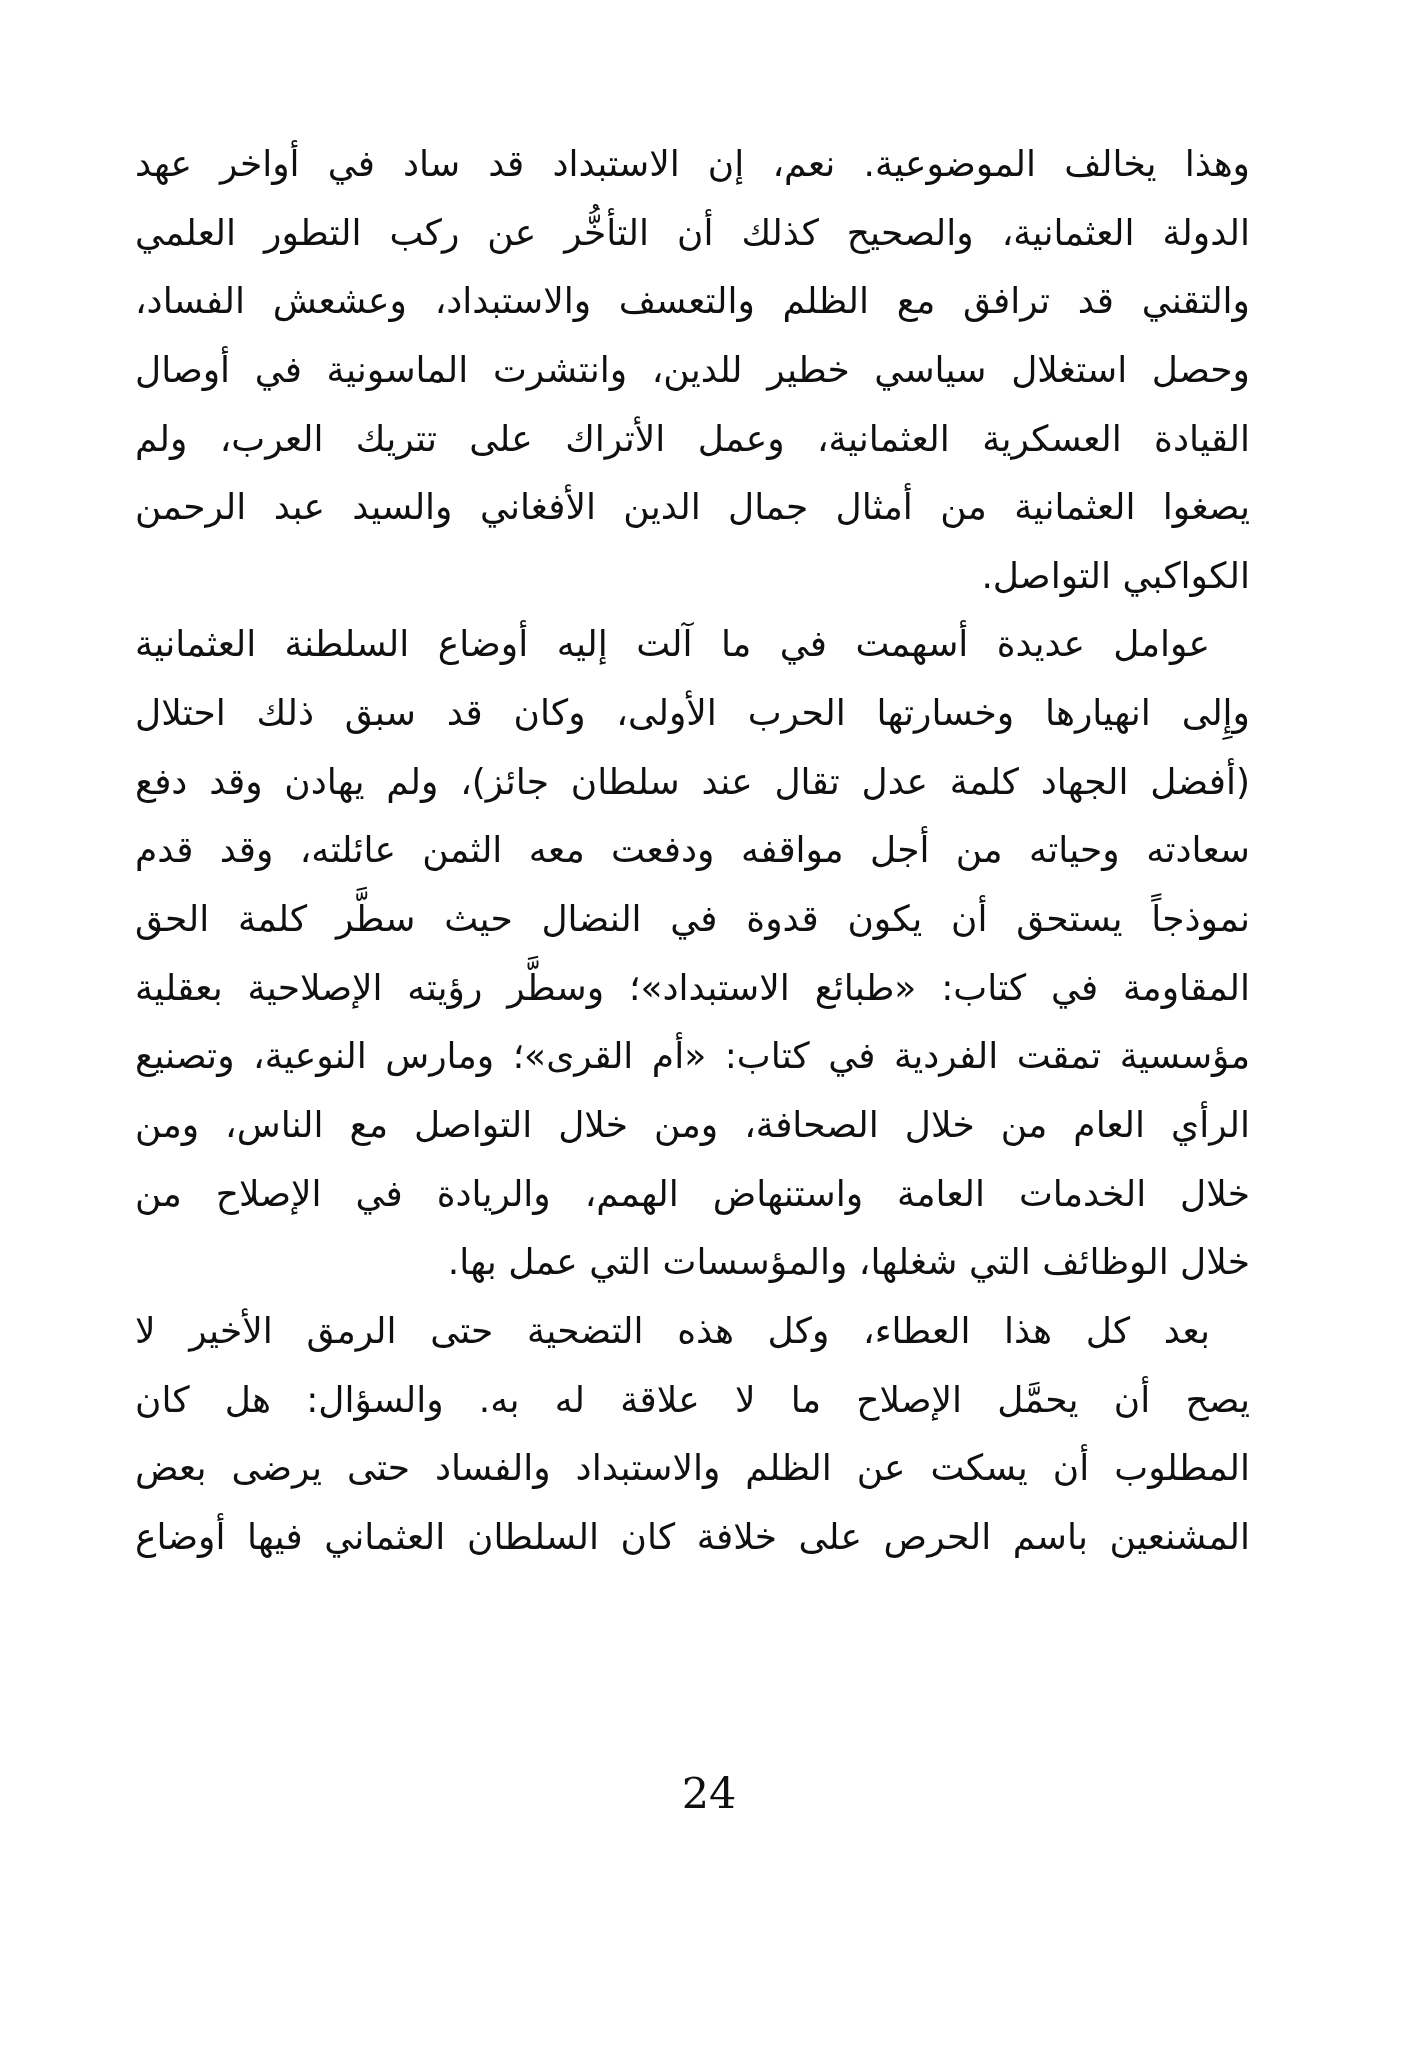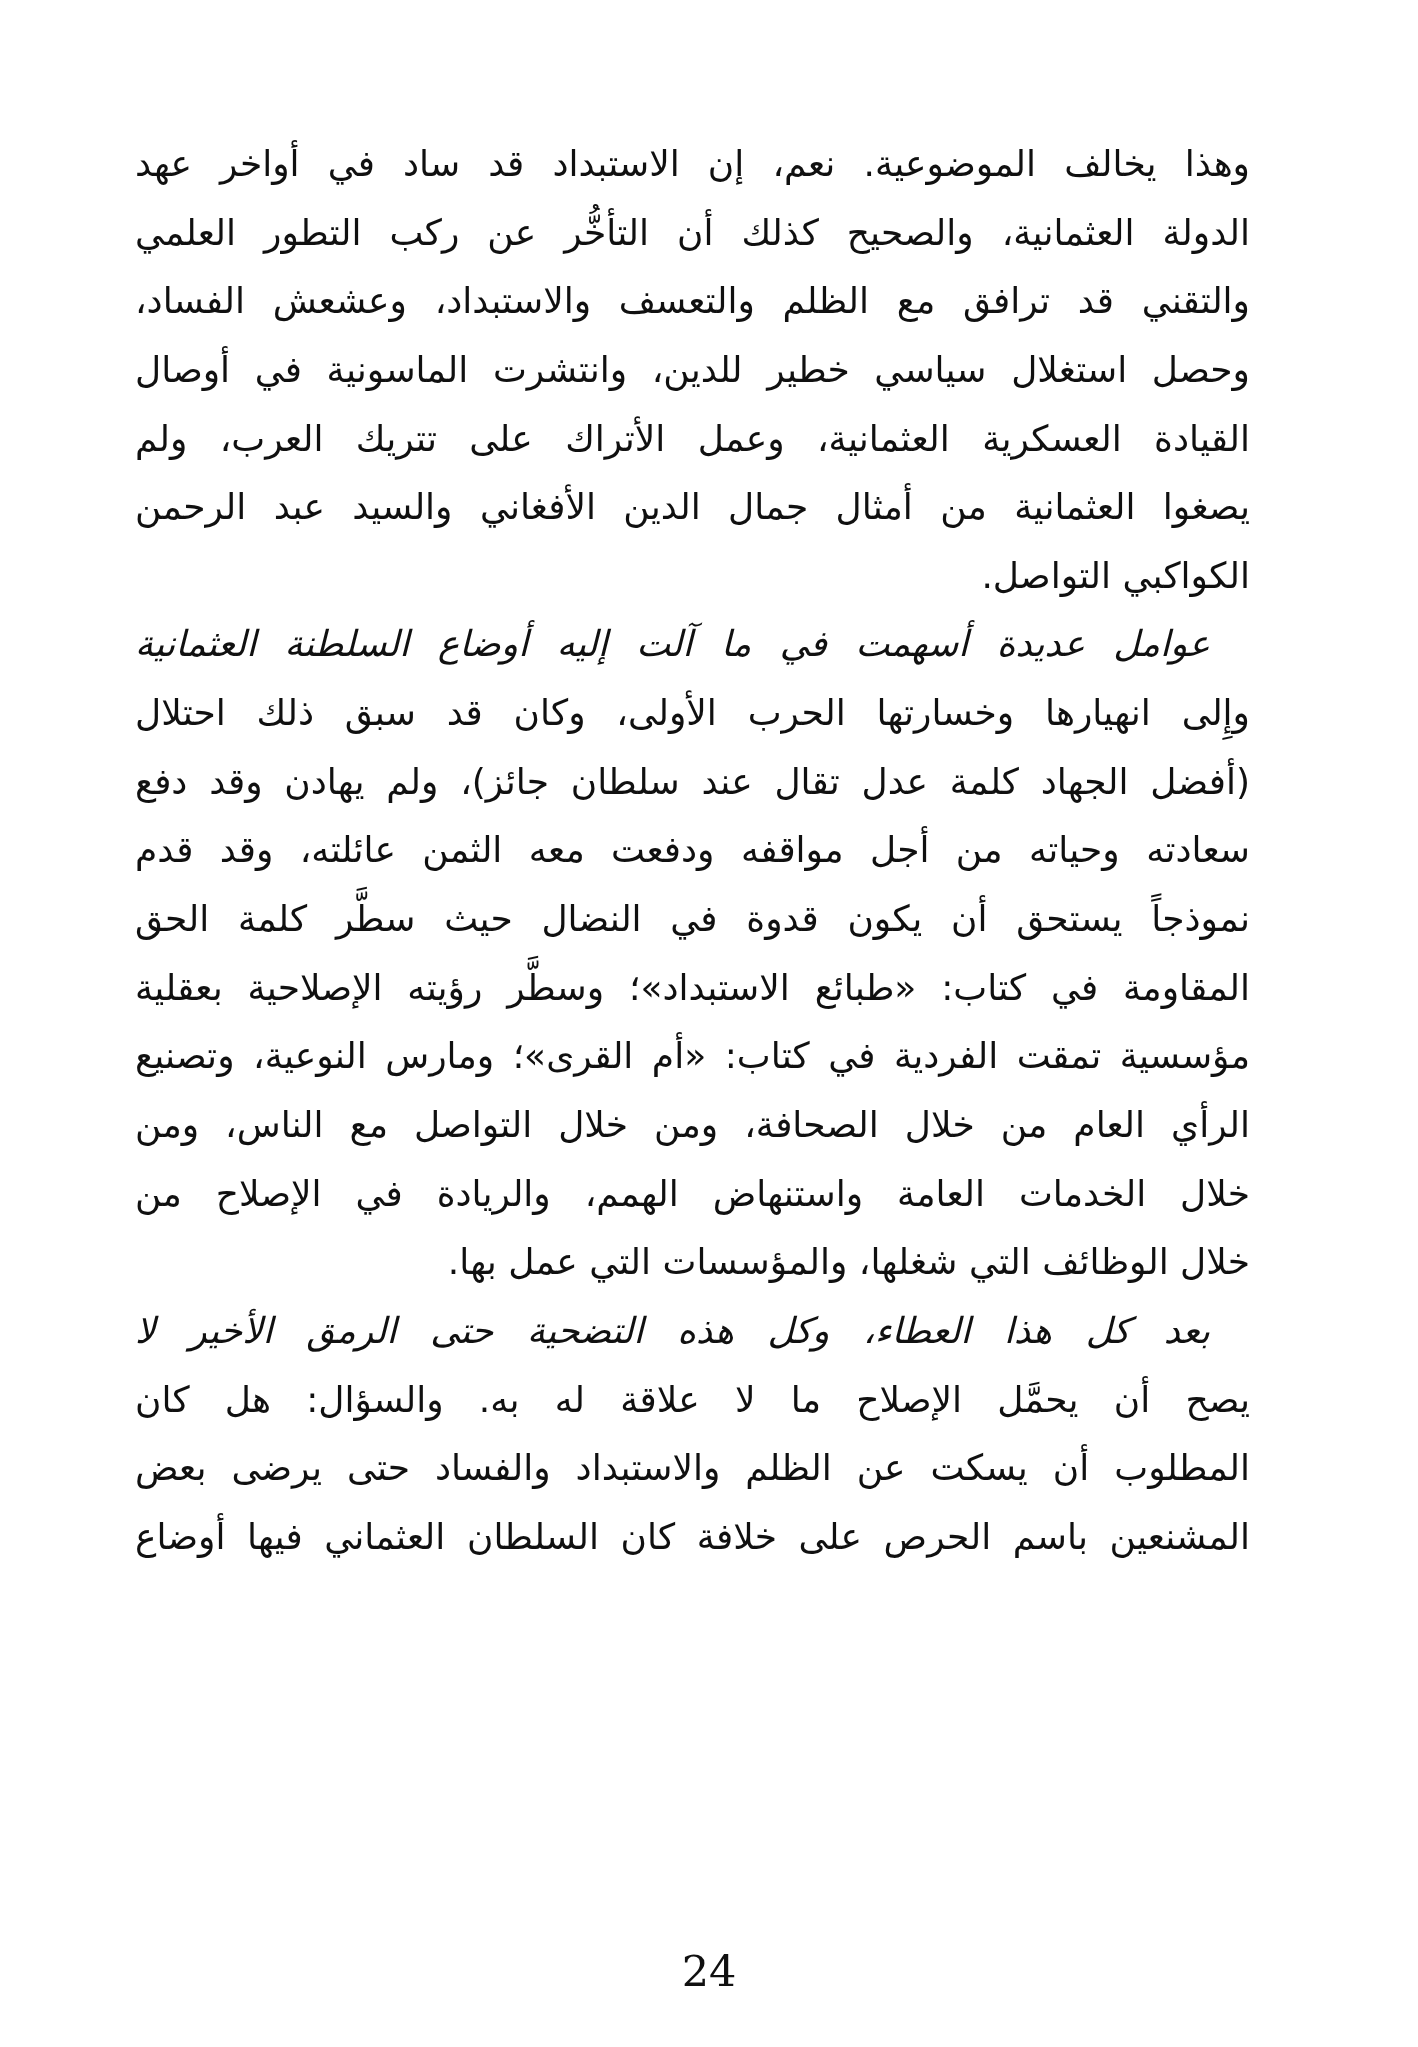--- a/index.html
+++ b/index.html
@@ -29,29 +29,28 @@
     line-height: 68.65px;
     height: 68.65px;
     white-space: nowrap;
     text-align: justify;
     text-align-last: justify;
     text-justify: inter-word;
     overflow: visible;
   }
   .line.indent {
     padding-right: 40px;
-    font-style: italic;
   }
   .line.para-end {
     text-align: right;
     text-align-last: right;
   }
   .page-footer {
     position: absolute;
-    top: 1947px;
+    top: 1769px;
     left: 0;
     width: 100%;
     text-align: center;
   }
   .page-number {
     font-family: "DejaVu Serif", serif;
     font-size: 43px;
     line-height: 48px;
     color: #101010;
   }

